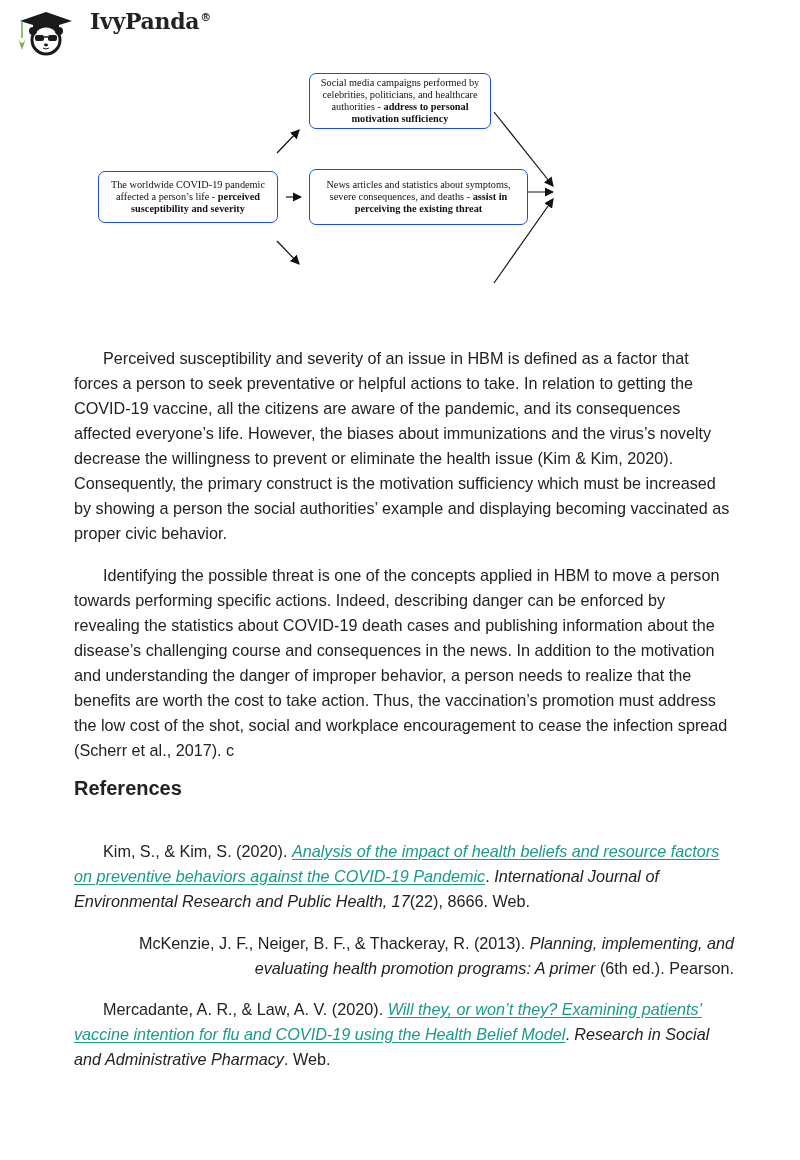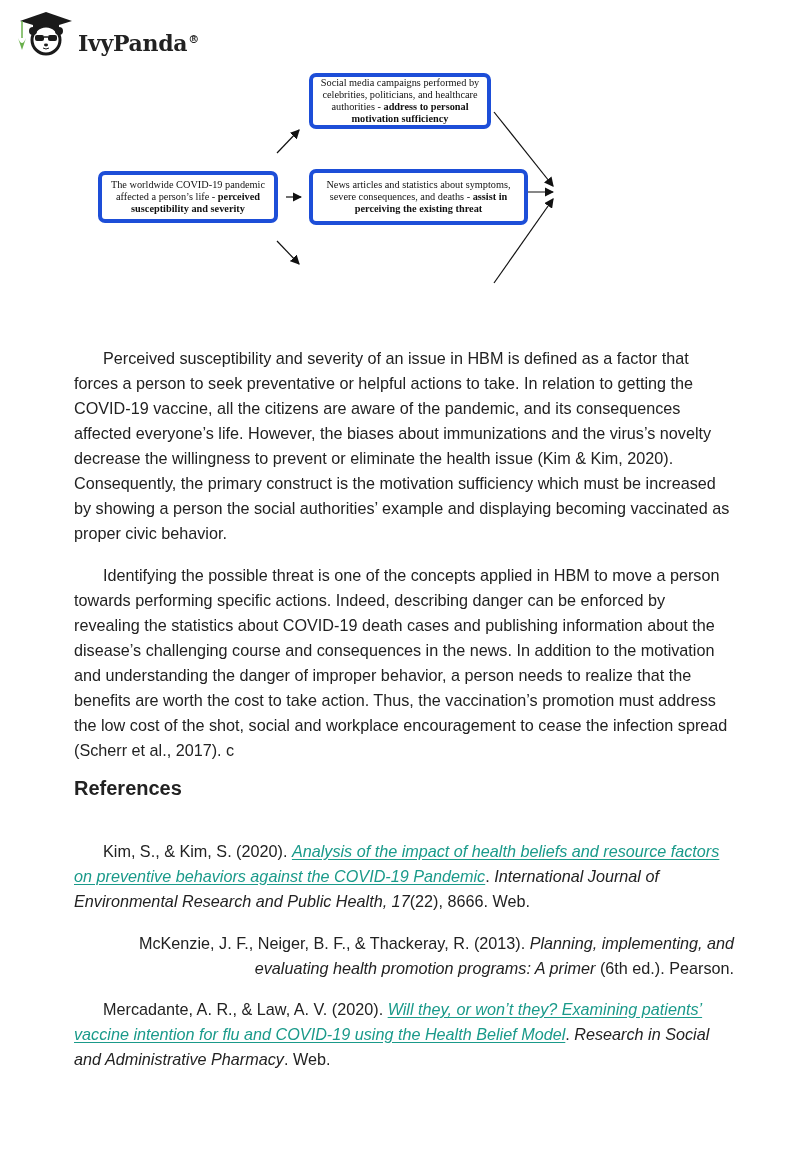--- a/index.html
+++ b/index.html
@@ -1,27 +1,27 @@
 <!DOCTYPE html>
 <html><head>
   <meta charset="utf-8">
   <style>
     * { box-sizing: border-box; margin: 0; padding: 0; }
     html, body { width: 800px; height: 1160px; background: #ffffff; overflow: hidden; }
     body { position: relative; font-family: "Liberation Sans", sans-serif; color: #222; }
 
     .header { position: absolute; left: 0; top: 0; width: 800px; height: 60px; }
-    .logo { position: absolute; left: 16px; top: 8px; display: flex; align-items: flex-end; }
+    .logo { position: absolute; left: 16px; top: 8px; display: flex; align-items: flex-start; gap: 12px; }
     .logo-icon { width: 60px; height: 48px; position: relative; }
     .logo-text { font-family: "DejaVu Serif", serif; font-weight: bold; font-size: 22px; color: #222; margin-left: 2px; letter-spacing: -0.3px; }
     .logo-text sup { font-size: 11px; vertical-align: super; margin-left: 1px; }
     .header-title { position: absolute; right: 32px; top: 14px; font-size: 13px; color: #8a8a8a; }
 
     .diagram { position: absolute; left: 0; top: 60px; width: 800px; height: 265px; }
-    .dbox { position: absolute; border: 4px solid #1d4ed8; border-radius: 7px; background: #fff;
+    .dbox { position: absolute; border: 1px solid #1d4ed8; border-radius: 7px; background: #fff;
             font-family: "Liberation Serif", serif; font-size: 10.3px; line-height: 12px; color: #111;
             text-align: center; display: flex; align-items: center; justify-content: center; padding: 8px 6px; }
     .dbox b { font-weight: bold; }
     .diagram svg { position: absolute; left: 0; top: 0; }
 
     .para { position: absolute; left: 74px; width: 660px; font-size: 16.2px; line-height: 25px; color: #222; text-indent: 29px; }
     .refs-title { position: absolute; left: 74px; top: 777px; font-size: 20px; font-weight: bold; color: #222; }
     .ref { position: absolute; left: 74px; width: 660px; font-size: 16.2px; line-height: 25px; color: #222; text-indent: 29px; }
     .ref a { color: #1a9a8a; font-style: italic; text-decoration: underline; text-underline-offset: 2px; }
     .ref i { font-style: italic; }

